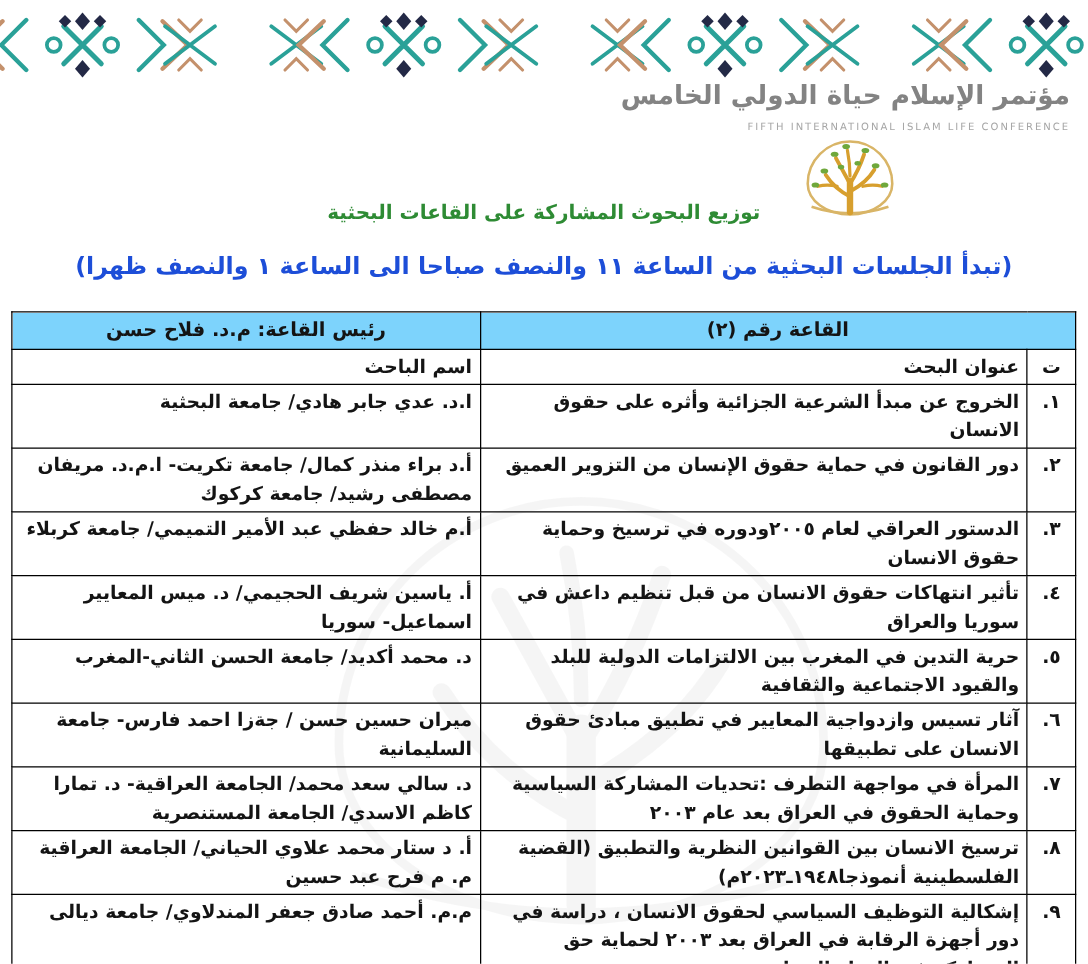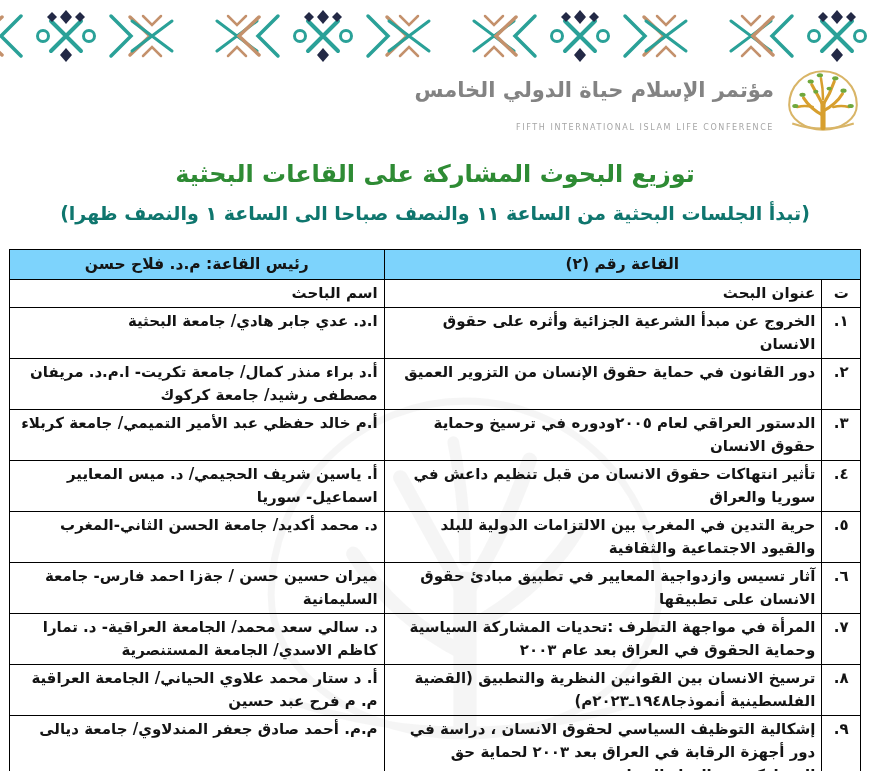--- a/index.html
+++ b/index.html
@@ -4,30 +4,30 @@
 <style>
   html,body{margin:0;padding:0;}
   body{
     width:870px;height:771px;position:relative;overflow:hidden;
     background:#ffffff;
     font-family:"DejaVu Sans", sans-serif;
   }
   
   .border-strip{position:absolute;top:6px;left:0;width:870px;height:58px;}
   
-  .logo-row{position:absolute;top:64px;right:6px;display:flex;align-items:center;direction:ltr;}
+  .logo-row{position:absolute;top:64px;right:6px;display:flex;align-items:center;direction:ltr;flex-direction:column;}
   .logo-text{text-align:right;margin-right:8px;}
   .logo-ar{font-size:21px;font-weight:bold;color:#838383;direction:rtl;line-height:1.2;}
-  .logo-en{font-size:8px;color:#a6a6a6;letter-spacing:1.6px;margin-top:20px;direction:ltr;}
+  .logo-en{font-size:8px;color:#a6a6a6;letter-spacing:1.6px;margin-top:8px;direction:ltr;}
   .logo-mark{width:82px;height:82px;}
   
   .doc-title{position:absolute;top:160px;left:0;width:100%;text-align:center;
-    direction:rtl;font-weight:bold;font-size:24px;color:#2e8b34;}
+    direction:rtl;font-weight:bold;font-size:16px;color:#2e8b34;}
   .doc-subtitle{position:absolute;top:202px;left:0;width:100%;text-align:center;
-    direction:rtl;font-weight:bold;font-size:19px;color:#0f766e;}
+    direction:rtl;font-weight:bold;font-size:19px;color:#1d4ed8;}
   
   .watermark{position:absolute;top:360px;left:230px;width:470px;height:470px;
     opacity:0.06;pointer-events:none;}
   
   .tbl-wrap{position:absolute;top:249px;left:9px;width:852px;}
   table{width:852px;border-collapse:collapse;direction:rtl;table-layout:fixed;}
   td,th{border:1px solid #000;font-weight:bold;color:#141414;
     font-size:15px;line-height:23px;padding:2px 6px;vertical-align:top;text-align:right;
     overflow:hidden;}
   .col-no{width:38px;}

